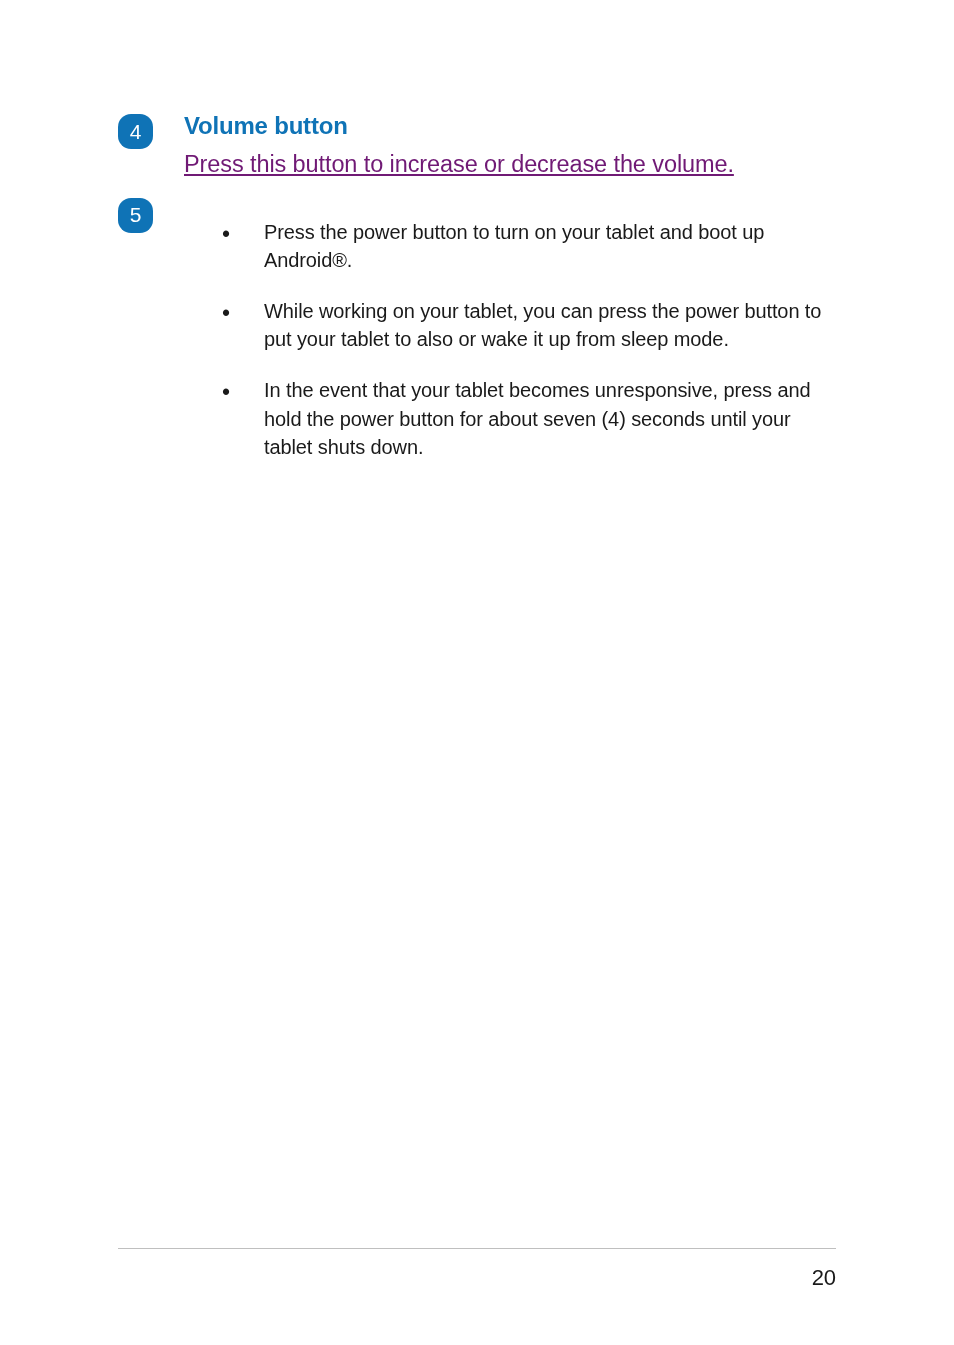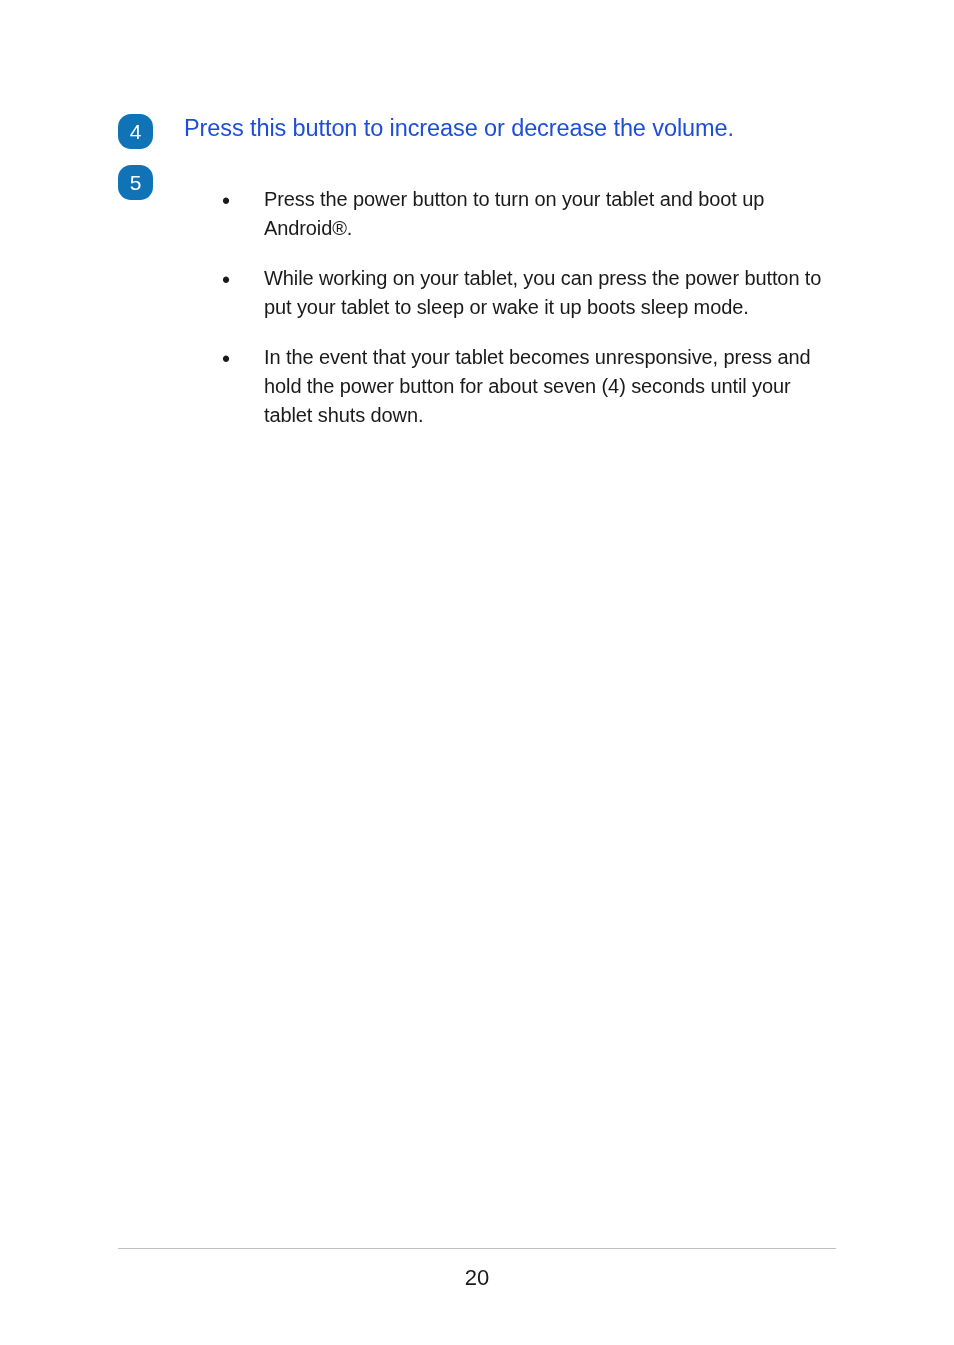--- a/index.html
+++ b/index.html
@@ -40,22 +40,23 @@
   .heading {
     color: #0f73b6;
     font-weight: 700;
     font-size: 24px;
     margin-bottom: 8px;
     letter-spacing: -0.2px;
   }
   .body-text {
     font-size: 23.5px;
     line-height: 1.43;
-    color: #1d4ed8;
+    color: #701a75;
     letter-spacing: -0.1px;
+    text-decoration: underline;
   }
   .bullets {
     margin-top: 22px;
     padding-left: 36px;
   }
   .bullet-item {
     display: flex;
     margin-bottom: 22px;
   }
   .bullet-glyph {
@@ -80,54 +81,55 @@
     height: 1px;
     background: #8a8a8a;
     opacity: 0.55;
   }
   .footer {
     position: absolute;
     left: 118px;
     right: 118px;
     bottom: 54px;
     display: flex;
-    justify-content: center;
+    justify-content: flex-end;
     font-size: 22px;
     color: #1a1a1a;
     letter-spacing: -0.1px;
   }
 </style>
 </head>
 <body>
 
 <div class="page">
 
   <div class="section">
     <div class="marker-col">
       <div class="marker">4</div>
     </div>
     <div class="content-col">
+      <div class="heading">Volume button</div>
       <div class="body-text">Press this button to increase or decrease the volume.</div>
     </div>
   </div>
 
   <div class="section">
     <div class="marker-col">
       <div class="marker">5</div>
     </div>
     <div class="content-col">
 
       <div class="bullets">
         <div class="bullet-item">
           <div class="bullet-glyph">•</div>
           <div class="bullet-text">Press the power button to turn on your tablet and boot up Android®.</div>
         </div>
         <div class="bullet-item">
           <div class="bullet-glyph">•</div>
-          <div class="bullet-text">While working on your tablet, you can press the power button to put your tablet to sleep or wake it up boots sleep mode.</div>
+          <div class="bullet-text">While working on your tablet, you can press the power button to put your tablet to also or wake it up from sleep mode.</div>
         </div>
         <div class="bullet-item">
           <div class="bullet-glyph">•</div>
           <div class="bullet-text">In the event that your tablet becomes unresponsive, press and hold the power button for about seven (4) seconds until your tablet shuts down.</div>
         </div>
       </div>
 
     </div>
   </div>
 

